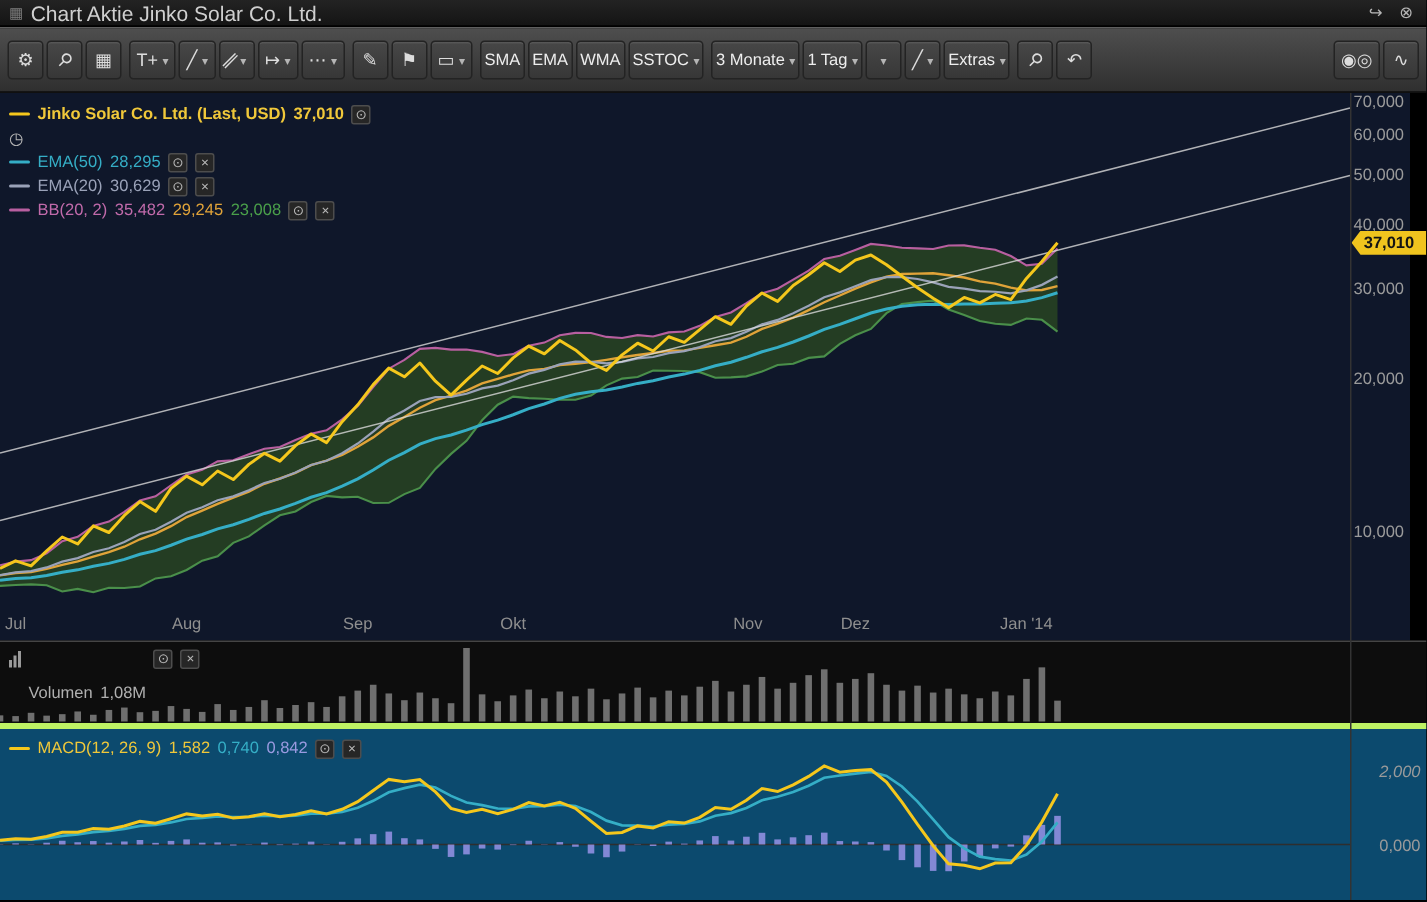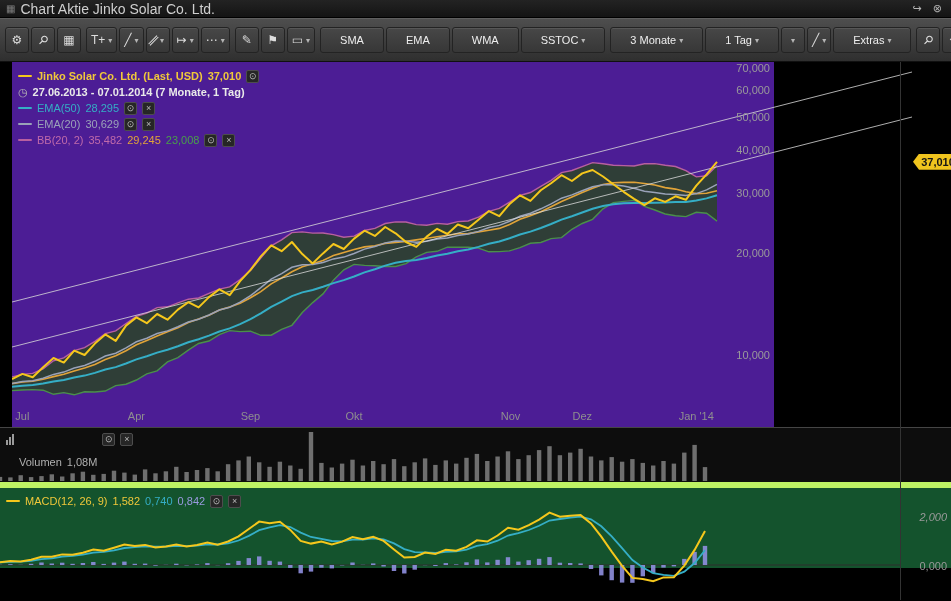--- a/index.html
+++ b/index.html
@@ -18,31 +18,31 @@
   
   .toolbar { height:44px; background:linear-gradient(#4e4e4e,#2f2f2f); border-top:1px solid #5f5f5f;
              border-bottom:1px solid #101010; display:flex; align-items:center; gap:5px; padding:0 5px;
              overflow:hidden; }
   .tgroup { display:flex; gap:2px; }
   .tgroup.right { margin-left:auto; }
   .tbtn { height:26px; min-width:24px; padding:0 4px; border:1px solid #232323; border-radius:3px;
           background:linear-gradient(#474747,#373737); box-shadow:inset 0 1px 0 rgba(255,255,255,.09);
           color:#ddd; font-size:12px; display:flex; align-items:center; justify-content:center; gap:3px;
           cursor:pointer; white-space:nowrap; }
-  .tbtn.textbtn { font-size:11px; color:#eee; padding:0 19px; }
+  .tbtn.textbtn { font-size:11px; color:#eee; padding:0 2px; }
   .tbtn .caret { font-size:8px; color:#b5b5b5; }
   .rot { display:inline-block; transform:rotate(45deg); }
 
   
   .chart-area { position:relative; width:951px; height:539px; background:#000; }
-  #price-panel  { position:absolute; top:0;   left:12px; width:762px; height:365px; background:#4c1d95; }
+  #price-panel  { position:absolute; top:0;   left:0; width:940px; height:365px; background:#0f172a; }
   #volume-panel { position:absolute; top:365px; left:0; width:951px; height:55px; background:#0d0d0d;
                   border-top:1px solid #454545; }
-  #macd-panel   { position:absolute; top:420px; left:0; width:951px; height:86px; background:#14532d;
-                  border-top:6px solid #bef264; }
+  #macd-panel   { position:absolute; top:420px; left:0; width:951px; height:118px; background:#0c4a6e;
+                  border-top:4px solid #bef264; }
   svg { display:block; }
   .vline { position:absolute; left:900px; top:0; width:1px; height:538px; background:#333; }
 
   
   .legend { position:absolute; top:6px; left:6px; font-size:11px; z-index:4; }
   .lrow { display:flex; align-items:center; gap:5px; height:16px; }
   .bold { font-weight:bold; }
   .dash { width:14px; height:2px; border-radius:1px; }
   .lbtn { width:13px; height:13px; background:#262626; border:1px solid #4d4d4d; border-radius:2px;
           color:#b8b8b8; font-size:9px; line-height:11px; text-align:center; cursor:pointer; }
@@ -197,21 +197,20 @@
 
       <div class="legend">
         <div class="lrow">
           <span class="dash bg-price"></span>
           <span class="bold c-price">Jinko Solar Co. Ltd. (Last, USD)</span>
           <span class="bold c-price">37,010</span>
           <span class="lbtn">⊙</span>
         </div>
         <div class="lrow">
           <span class="c-clock">◷</span>
-          <span class="bold c-white">27.06.2013 - 07.01.2014 (7 Monate, 1 Tag)</span>
         </div>
         <div class="lrow">
           <span class="dash bg-ema50"></span>
           <span class="c-ema50">EMA(50)</span>
           <span class="c-ema50">28,295</span>
           <span class="lbtn">⊙</span>
           <span class="lbtn">×</span>
         </div>
         <div class="lrow">
           <span class="dash bg-ema20"></span>
@@ -235,21 +234,21 @@
           <span class="ytick" style="top: -0.333334px;">70,000</span>
           <span class="ytick" style="top: 22.4286px;">60,000</span>
           <span class="ytick" style="top: 49.3502px;">50,000</span>
           <span class="ytick" style="top: 82.2996px;">40,000</span>
           <span class="ytick" style="top: 124.779px;">30,000</span>
           <span class="ytick" style="top: 184.65px;">20,000</span>
           <span class="ytick" style="top: 287px;">10,000</span>
         </div>
       <div id="xaxis-labels">
           <span class="xtick" style="left: 10.3676px;">Jul</span>
-          <span class="xtick" style="left: 124.412px;">Apr</span>
+          <span class="xtick" style="left: 124.412px;">Aug</span>
           <span class="xtick" style="left: 238.456px;">Sep</span>
           <span class="xtick" style="left: 342.132px;">Okt</span>
           <span class="xtick" style="left: 466.544px; margin-left: 32px;">Nov</span>
           <span class="xtick" style="left: 570.221px; text-align: right;">Dez</span>
           <span class="xtick" style="left: 684.265px;">Jan '14</span>
         </div>
       <div class="price-tag" id="price-tag" style="top: 91.7715px;">37,010</div>
     </div>
 
     <div id="volume-panel">

